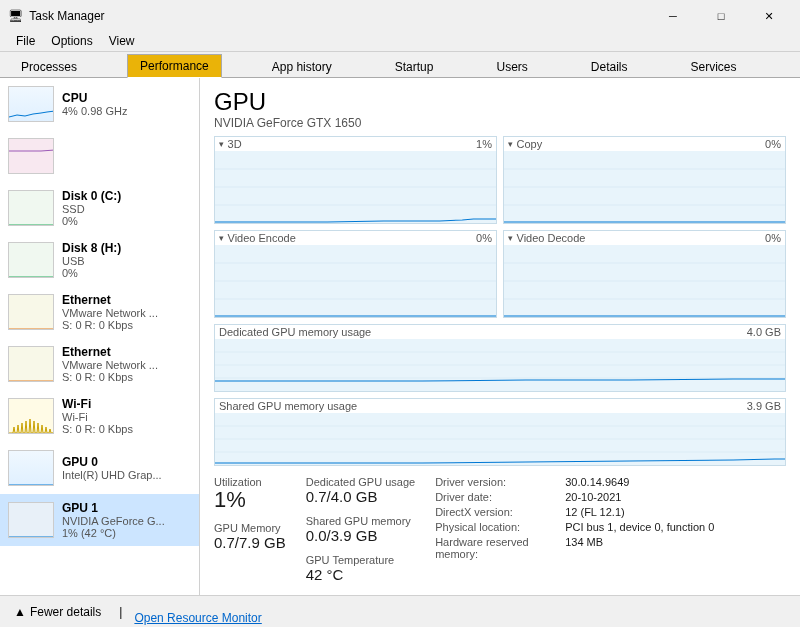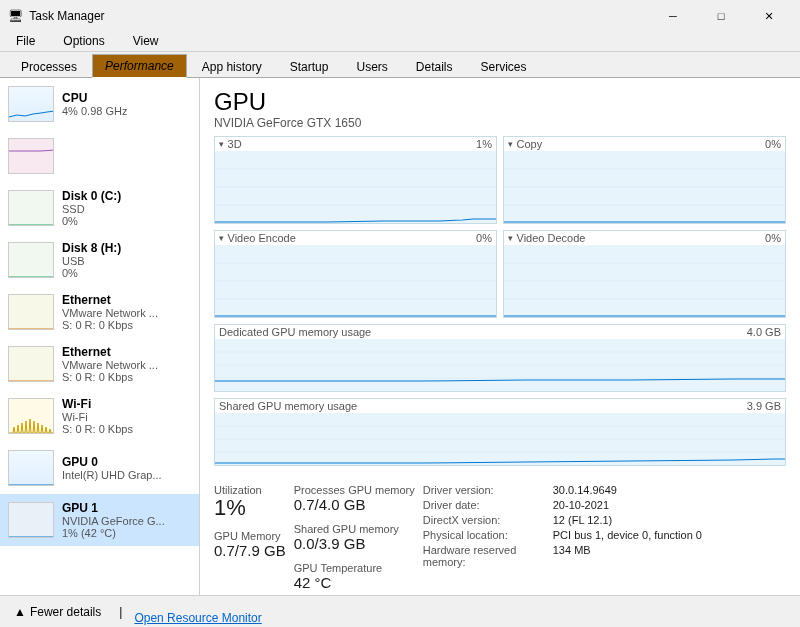--- a/index.html
+++ b/index.html
@@ -11,46 +11,46 @@
       display: flex; align-items: center; justify-content: space-between;
       padding: 6px 8px 4px 8px;
       height: 30px;
     }
     .title-bar-left { display: flex; align-items: center; gap: 6px; font-size: 12px; }
     .title-bar-controls { display: flex; gap: 2px; }
     .title-btn { width: 46px; height: 20px; border: none; background: transparent; cursor: pointer; font-size: 11px; display: flex; align-items: center; justify-content: center; }
 
     
     .menu-bar {
-      display: flex; gap: 12px; padding: 0 8px;
+      display: flex; gap: 0; padding: 0 8px;
       height: 22px; align-items: center;
       border-bottom: 1px solid #d0d0d0;
     }
     .menu-item { padding: 2px 8px; cursor: pointer; font-size: 12px; }
 
     
     .tab-bar {
       display: flex; align-items: flex-end;
       padding: 0 8px;
       border-bottom: 1px solid #aaa;
       height: 26px;
       background: #f0f0f0;
+      gap: 35px;
     }
     .tab {
       padding: 4px 12px; font-size: 12px; cursor: pointer;
       border: 1px solid transparent;
       border-bottom: none;
       margin-right: 2px;
       position: relative; top: 1px;
     }
     .tab.active {
-      background: #a16207;
+      background: #eab308;
       border-color: #aaa #aaa white #aaa;
       border-bottom: 1px solid white;
-      font-style: italic;
     }
 
     
     .main-content {
       display: flex;
       height: calc(627px - 30px - 22px - 26px - 32px);
       background: white;
     }
 
     
@@ -139,22 +139,22 @@
       height: 52px;
       background: #e8f4fb;
       position: relative;
       overflow: hidden;
     }
 
     
     .stats-section {
       display: grid;
       grid-template-columns: auto auto 1fr;
-      gap: 0 8px;
-      margin-top: 12px;
+      gap: 0 20px;
+      margin-top: 4px;
     }
     .stat-group { }
     .stat-item { margin-bottom: 10px; }
     .stat-label { font-size: 11px; color: #555; }
     .stat-value { font-size: 22px; font-weight: 300; color: #1a1a1a; line-height: 1.1; }
     .stat-value-sm { font-size: 15px; font-weight: 400; color: #1a1a1a; }
 
     .driver-info { font-size: 11px; }
     .driver-row { display: flex; margin-bottom: 3px; }
     .driver-key { color: #555; width: 130px; flex-shrink: 0; }
@@ -457,21 +457,21 @@
           <div class="stat-value">1%</div>
         </div>
         <div class="stat-item">
           <div class="stat-label">GPU Memory</div>
           <div class="stat-value-sm">0.7/7.9 GB</div>
         </div>
       </div>
 
       <div class="stat-group">
         <div class="stat-item">
-          <div class="stat-label">Processes GPU memory</div>
+          <div class="stat-label">Dedicated GPU usage</div>
           <div class="stat-value-sm">0.7/4.0 GB</div>
         </div>
         <div class="stat-item">
           <div class="stat-label">Shared GPU memory</div>
           <div class="stat-value-sm">0.0/3.9 GB</div>
         </div>
         <div class="stat-item">
           <div class="stat-label">GPU Temperature</div>
           <div class="stat-value-sm">42 °C</div>
         </div>

